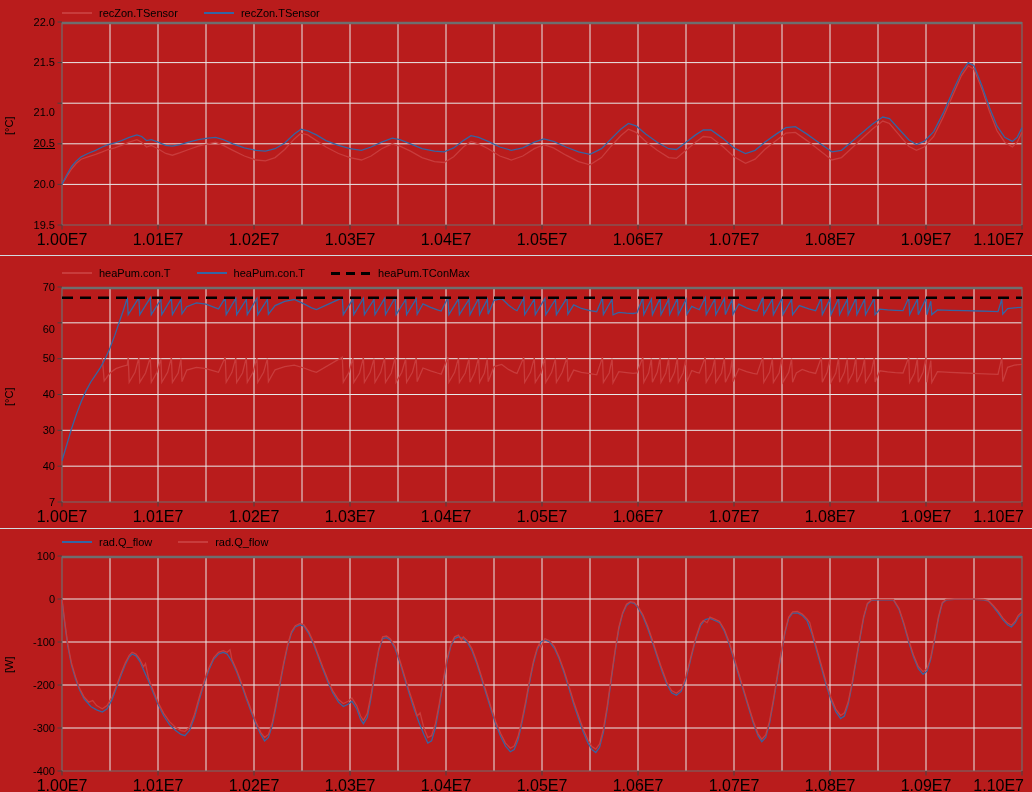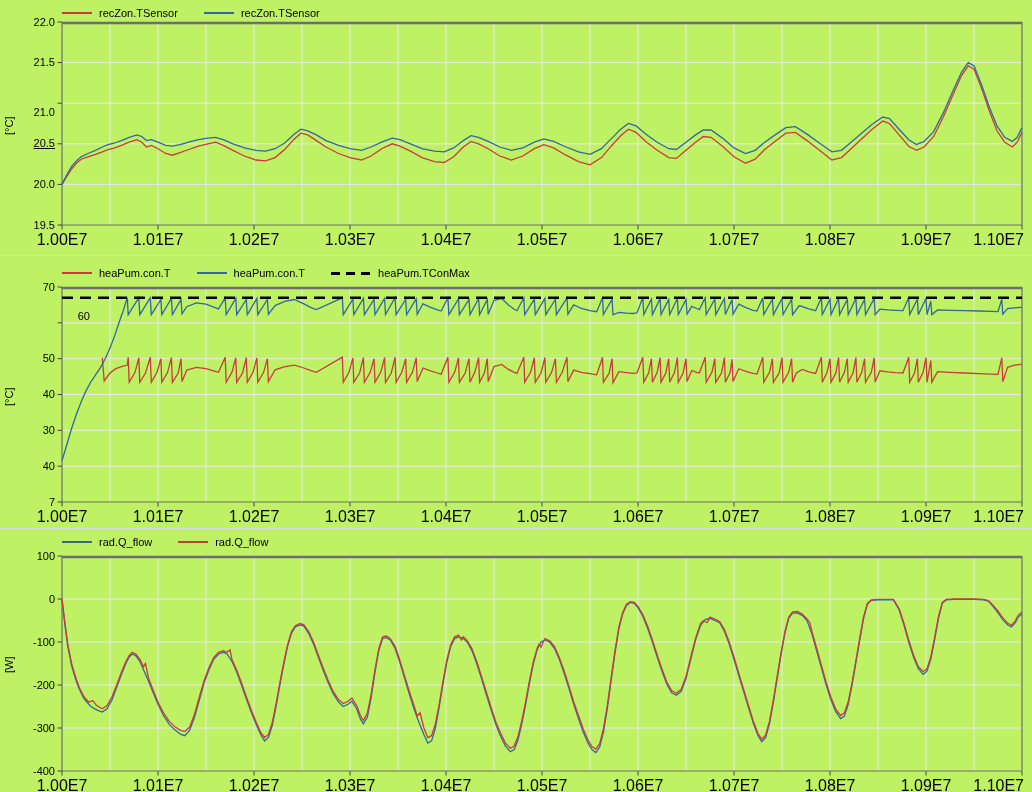--- a/index.html
+++ b/index.html
@@ -1,16 +1,16 @@
 <!DOCTYPE html>
 <html><head>
 <meta charset="utf-8">
 <style>
   html,body{margin:0;padding:0;background:#ffffff;}
-  #wrap{position:relative;width:1032px;height:792px;background:#bef264;overflow:hidden;
+  #wrap{position:relative;width:1032px;height:792px;background:#b91c1c;overflow:hidden;
         font-family:"Liberation Sans", sans-serif;color:#000;}
   .legend{position:absolute;left:62px;height:16px;display:flex;align-items:center;gap:26px;
           font-size:11px;white-space:nowrap;}
   .legend-item{display:flex;align-items:center;gap:7px;}
   .legend-sample{display:inline-block;width:30px;height:2px;}
   .legend-sample.dash{width:40px;height:3px;background:repeating-linear-gradient(90deg,#000 0 9px,transparent 9px 15px) !important;}
   .ylabel{position:absolute;left:3px;font-size:11px;transform:rotate(-90deg);transform-origin:left top;white-space:nowrap;}
   .xtick{position:absolute;width:60px;margin-left:-30px;text-align:center;font-size:16px;}
   .xtick.last{margin-left:-52px;text-align:right;width:54px;}
   .ytick{position:absolute;left:0;width:55px;text-align:right;font-size:11px;line-height:13px;}
@@ -235,21 +235,21 @@
     <div class="xtick" style="left: 254px; top: 508px;">1.02E7</div>
     <div class="xtick" style="left: 350px; top: 508px;">1.03E7</div>
     <div class="xtick" style="left: 446px; top: 508px;">1.04E7</div>
     <div class="xtick" style="left: 542px; top: 508px;">1.05E7</div>
     <div class="xtick" style="left: 638px; top: 508px;">1.06E7</div>
     <div class="xtick" style="left: 734px; top: 508px;">1.07E7</div>
     <div class="xtick" style="left: 830px; top: 508px;">1.08E7</div>
     <div class="xtick" style="left: 926px; top: 508px;">1.09E7</div>
     <div class="xtick last" style="left: 1022px; top: 508px;">1.10E7</div>
     <div class="ytick" style="left: 0px; top: 280.5px;">70</div>
-    <div class="ytick" style="left: 0px; top: 310px; padding-left: 35px;">60</div>
+    <div class="ytick" style="left: 0px; top: 323px;">60</div>
     <div class="ytick" style="left: 0px; top: 352.167px;">50</div>
     <div class="ytick" style="left: 0px; top: 388px;">40</div>
     <div class="ytick" style="left: 0px; top: 423.833px;">30</div>
     <div class="ytick" style="left: 0px; top: 459.667px;">40</div>
     <div class="ytick" style="left: 0px; top: 495.5px;">7</div>
     <div class="xtick" style="left: 62px; top: 777px;">1.00E7</div>
     <div class="xtick" style="left: 158px; top: 777px;">1.01E7</div>
     <div class="xtick" style="left: 254px; top: 777px;">1.02E7</div>
     <div class="xtick" style="left: 350px; top: 777px;">1.03E7</div>
     <div class="xtick" style="left: 446px; top: 777px;">1.04E7</div>

